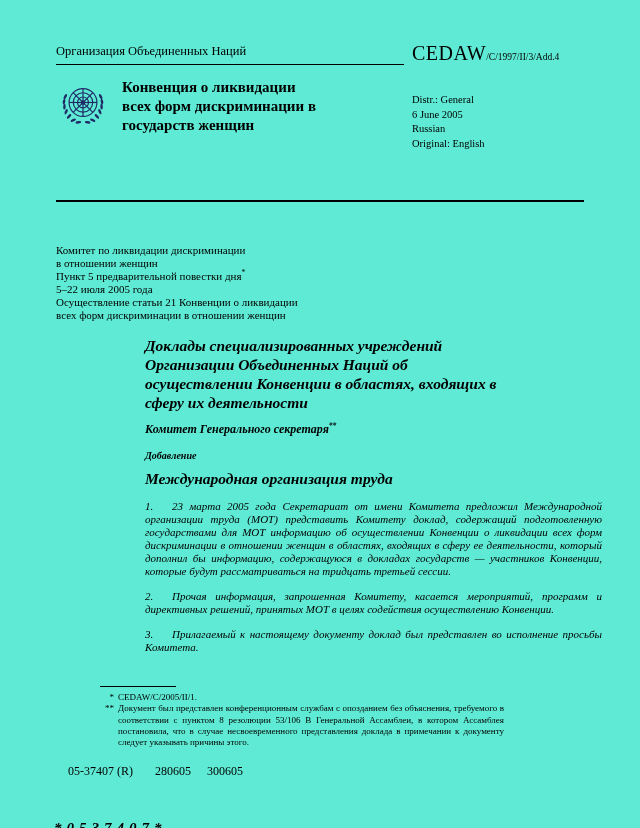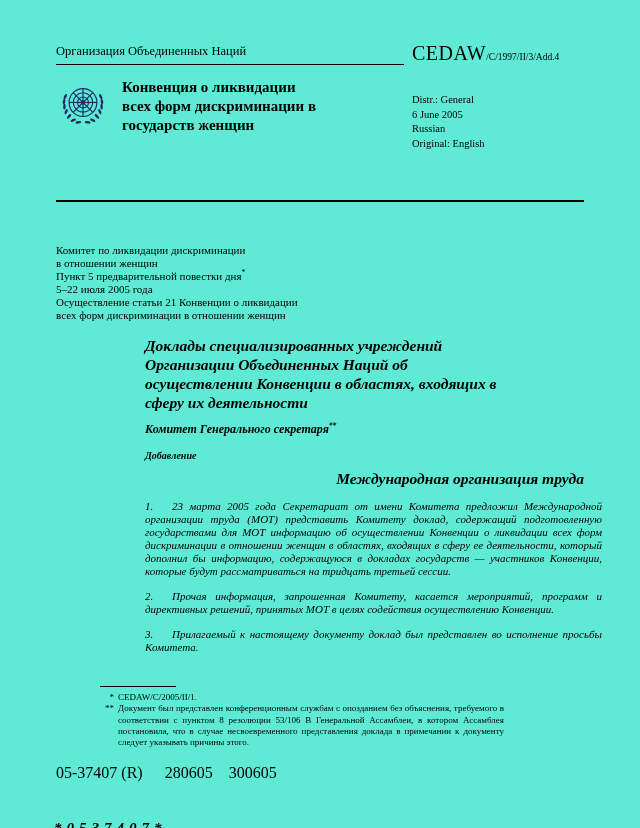--- a/index.html
+++ b/index.html
@@ -54,39 +54,39 @@
   sup { font-size:7.5px; vertical-align:super; line-height:0; }
 
   
   .doc-body { margin-left:89px; margin-top:14px;font-style:italic; }
   .doc-title {
     width:358px;
     font-weight:bold; font-size:15.5px; line-height:1.24;
   }
   .note-by { margin-top:10px; font-weight:bold; font-size:12px; }
   .addendum { margin-top:13px; font-weight:bold; font-size:10px; }
-  .section-heading { margin-top:9px; font-weight:bold; font-size:15.5px;text-align:right; }
+  .section-heading { margin-top:9px; font-weight:bold; font-size:15.5px; }
 
   .para {
     margin-top:12px;
     font-size:11px; line-height:1.18;
     text-align:justify;
     width:457px;
   }
   .pnum { display:inline-block; width:27px; }
 
   
   .footnote-area { position:absolute; left:100px; top:686px; width:404px; }
   .footnote-rule { width:76px; border-top:1px solid #000; margin-bottom:5px; }
   .footnote { display:flex; font-size:9px; line-height:1.25; }
   .fn-marker { flex:0 0 14px; text-align:right; margin-right:4px; }
   .fn-text { flex:1; text-align:justify; }
 
   
-  .footer-line { position:absolute; left:56px; top:764px; font-size:16px; white-space:nowrap;text-align:right; }
+  .footer-line { position:absolute; left:68px; top:764px; font-size:12px; white-space:nowrap;text-align:right; }
   .footer-line .code1 { margin-left:22px; }
   .footer-line .code2 { margin-left:16px; }
   .barcode {
     position:absolute; left:54px; top:780px;
     font-weight:bold; font-style:italic;
     font-size:15px; letter-spacing:5px;margin-top:40px;
   }
 </style>
 </head>
 <body>

